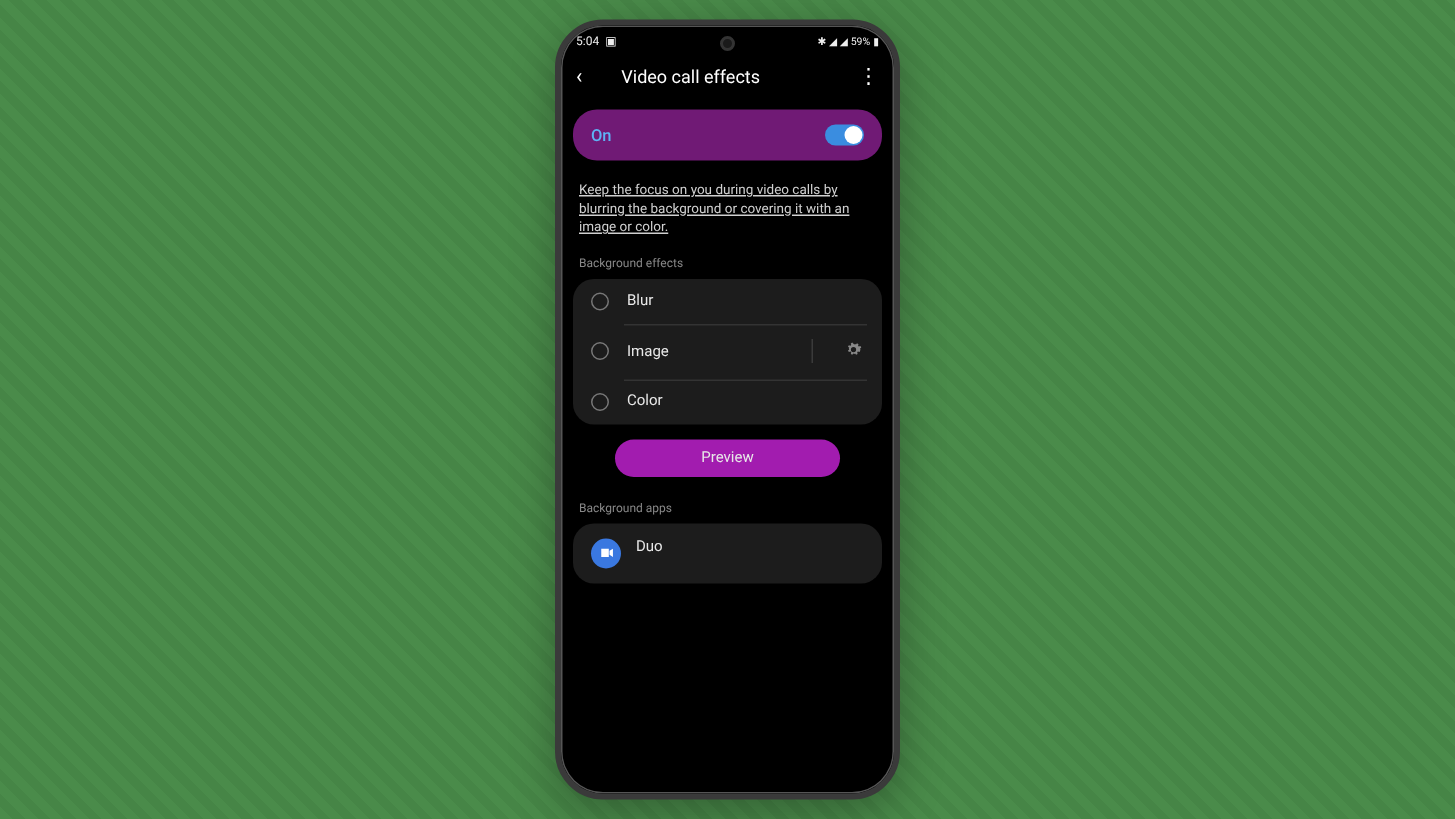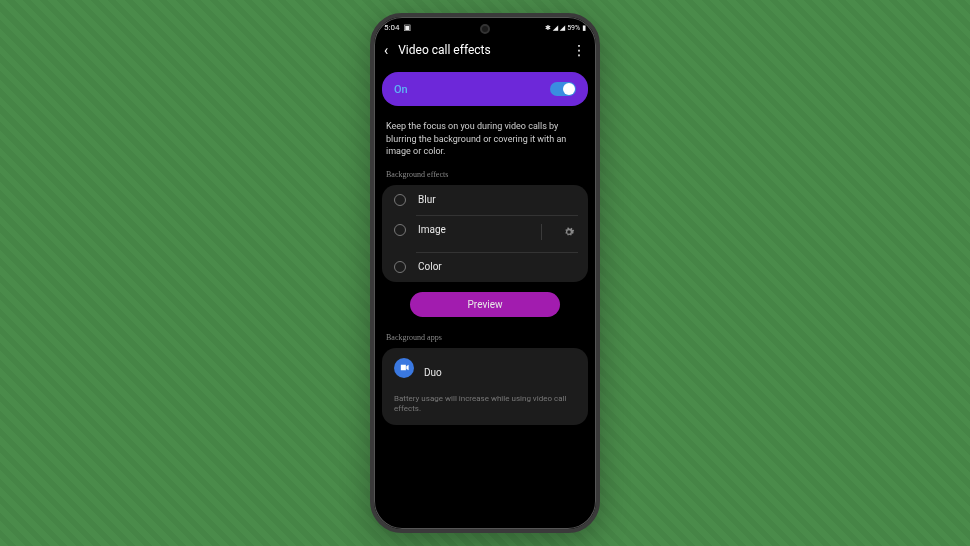--- a/index.html
+++ b/index.html
@@ -28,60 +28,60 @@
     .status-bar {
       display: flex; justify-content: space-between; align-items: center;
       padding: 6px 10px 2px; color: #eee; font-size: 8px;
     }
     .status-left { display:flex; gap:4px; align-items:center; }
     .status-right { display:flex; gap:2px; align-items:center; font-size:7px; }
     .header {
       display: flex; align-items: center; padding: 8px 10px 10px; gap: 10px;
     }
     .back { color:#fff; font-size:14px; }
-    .title { color:#fff; font-size:12px; flex:1; }
+    .title { color:#fff; font-size:12px; flex:1;margin-left:16px; }
     .more { color:#fff; font-size:14px; }
     .on-card {
-      margin: 4px 8px; background:#6d28d9; border-radius:16px;
+      margin: 4px 8px; background:#701a75; border-radius:16px;
       padding: 10px 12px; display:flex; justify-content:space-between; align-items:center;
     }
     .on-label { color:#5eb3f5; font-size:11px; font-weight:500; }
     .toggle {
       width:26px; height:14px; background:#3a8de0; border-radius:8px; position:relative;
     }
     .toggle::after {
       content:''; position:absolute; right:1px; top:1px; width:12px; height:12px;
       background:#fff; border-radius:50%;
     }
     .desc {
-      color:#d0d0d0; font-size:9px; line-height:1.4; padding: 10px 12px 8px;
+      color:#d0d0d0; font-size:9px; line-height:1.4; padding: 10px 12px 8px; text-decoration: underline;
     }
     .section-label {
-      color:#888; font-size:8px; padding: 4px 12px; font-family: Liberation Serif, serif;
+      color:#888; font-size:8px; padding: 4px 12px;
     }
     .panel {
       margin: 2px 8px; background:#1c1c1c; border-radius:14px; overflow:hidden;
     }
     .option {
-      display:flex; padding:9px 12px; gap:12px; position:relative;
+      display:flex; align-items:center; padding:9px 12px; gap:12px; position:relative;
     }
     .option + .option::before {
       content:''; position:absolute; top:0; left:34px; right:10px; height:1px; background:#333;
     }
     .radio { width:12px; height:12px; border:1.5px solid #777; border-radius:50%; flex-shrink:0; }
     .opt-label { color:#e8e8e8; font-size:10px; flex:1; }
     .gear { color:#888; }
     .gear svg { width:14px; height:14px; }
     .separator { width:1px; height:16px; background:#3a3a3a; margin-right:8px; }
     .preview-btn {
       margin:10px auto 12px; background:#a21caf; color:#e8e8e8;
       width:150px; padding:7px; border-radius:16px; text-align:center; font-size:10px;
     }
     .app-row {
-      display:flex; align-items:flex-end; padding:10px 12px; gap:10px;
+      display:flex; align-items:flex-start; padding:10px 12px; gap:10px;
     }
     .app-icon {
       width:20px; height:20px; background:#3a78e0; border-radius:50%;
       display:flex; align-items:center; justify-content:center;
     }
     .app-icon svg { width:11px; height:11px; fill:#fff; }
     .app-name { color:#e8e8e8; font-size:10px; }
     .footnote {
       color:#777; font-size:8px; line-height:1.3; padding: 6px 12px 10px;
     }
@@ -143,15 +143,14 @@
   <div class="section-label">Background apps</div>
   <div class="panel">
     <div class="app-row">
       <span class="app-icon">
         <svg viewBox="0 0 24 24">
             <path d="M4 6h11v12H4zM16 9l5-3v12l-5-3z"></path>
           </svg>
       </span>
       <span class="app-name">Duo</span>
     </div>
-    <div class="footnote">Battery usage will increase while using video call effects.</div>
   </div>
 </div>
 
 </body></html>

